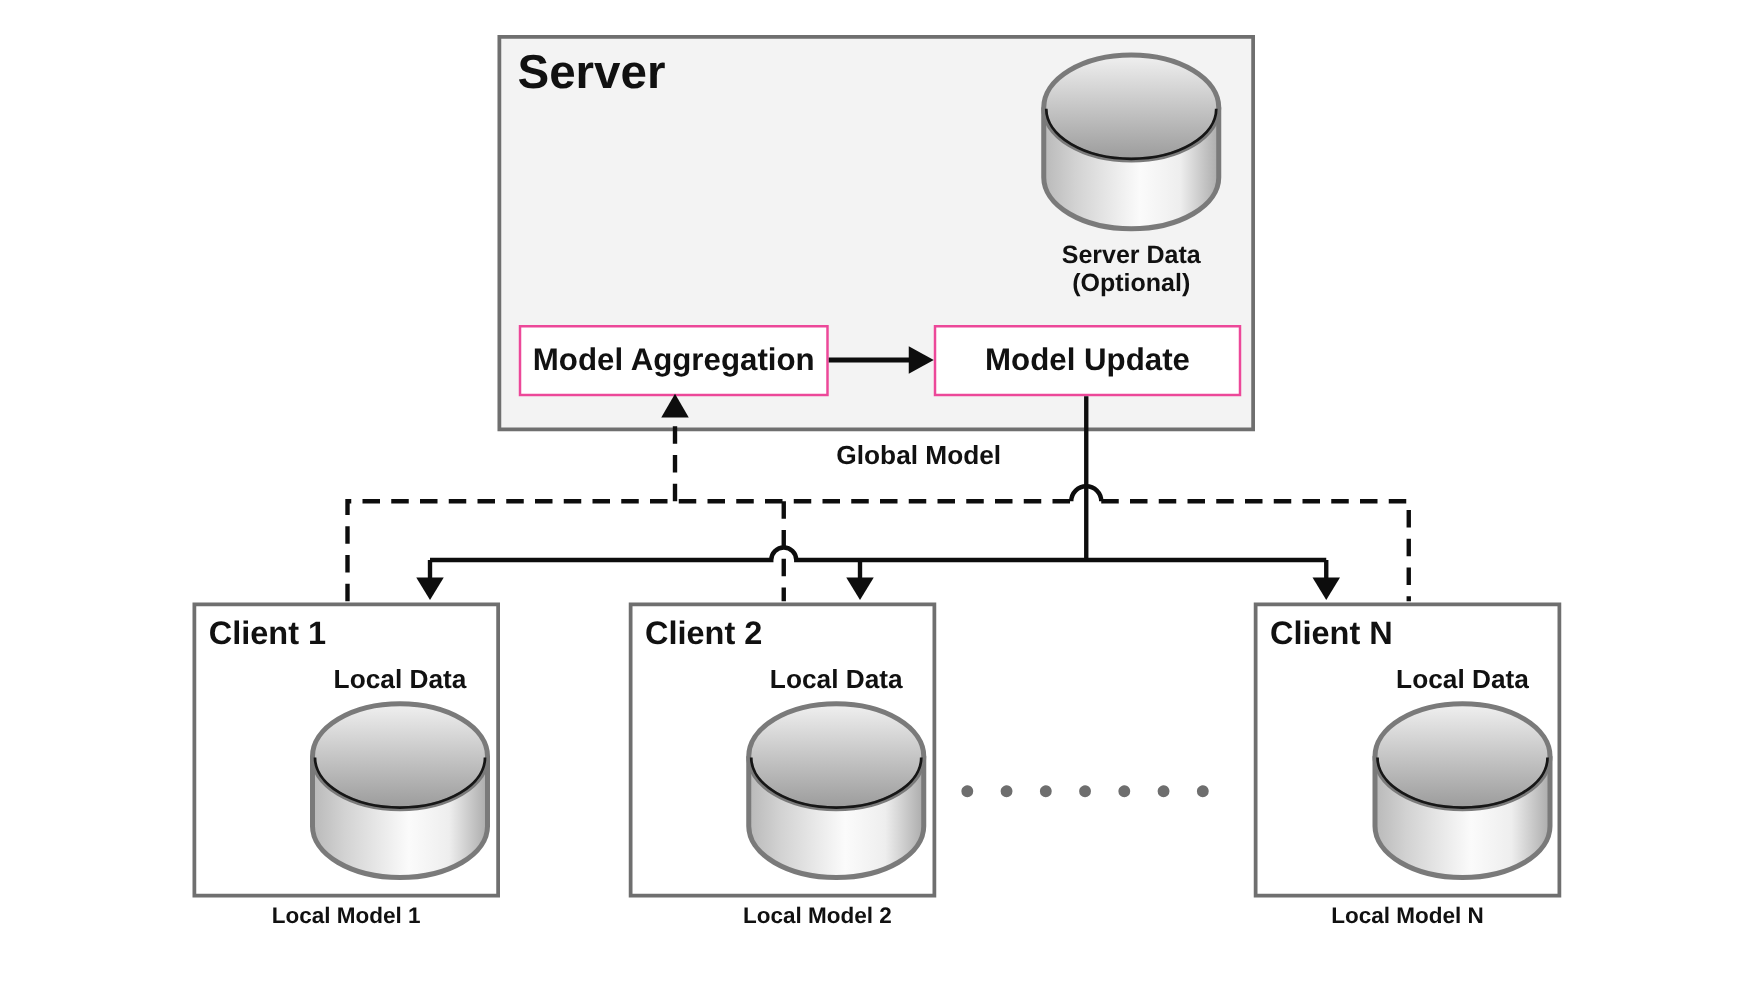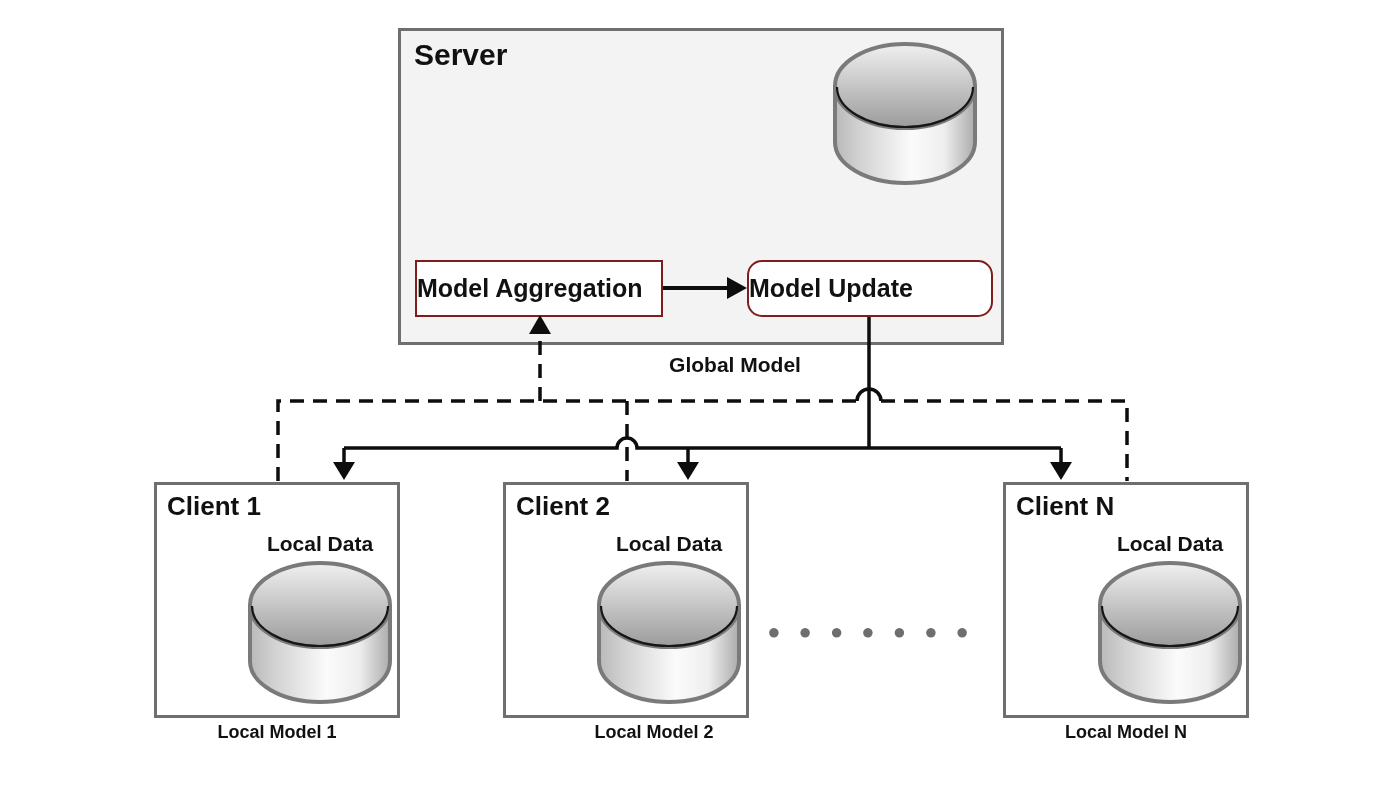--- a/index.html
+++ b/index.html
@@ -3,51 +3,55 @@
 <meta charset="utf-8">
 <style>
   html,body{margin:0;padding:0;background:#ffffff;}
   .stage{
     position:relative;width:1400px;height:788px;background:#ffffff;
     font-family:"Liberation Sans", sans-serif;color:#111;overflow:hidden;
   }
   .box{position:absolute;box-sizing:border-box;border:3px solid #6f6f6f;background:#ffffff;}
   .server-box{background:#f3f3f3;}
   .inner-box{
-    position:absolute;box-sizing:border-box;border:2px solid #7f1d1d;background:#ffffff;
-    display:flex;align-items:center;
+    position:absolute;box-sizing:border-box;border:2px solid #ec4899;background:#ffffff;
+    display:flex;align-items:center;justify-content:center;
     font-size:25px;font-weight:bold;white-space:nowrap;
   }
   .lbl{position:absolute;font-weight:bold;white-space:nowrap;line-height:1.1;}
   .ctr{transform:translateX(-50%);text-align:center;}
-  .server-title{font-size:30px;}
+  .server-title{font-size:38px;}
   .client-title{font-size:26px;}
   .local-data{font-size:21px;text-align:center;}
   .local-model{font-size:18px;}
   .global-model{font-size:21px;margin-left:32px;}
   .store-label{font-size:20px;line-height:23px;}
   .dots{
     position:absolute;left:871px;top:632px;transform:translate(-50%,-50%);
     color:#6e6e6e;font-size:22px;letter-spacing:6px;white-space:nowrap;font-weight:bold;
   }
   svg.overlay{position:absolute;left:0;top:0;pointer-events:none;}
 </style>
 </head>
 <body>
 
 <div class="stage">
 
   <div class="box server-box" style="left:398px;top:28px;width:606px;height:317px;"></div>
   <div class="lbl server-title" style="left:414px;top:38px;">Server</div>
 
+  <div class="lbl store-label ctr" style="left:905px;top:193px;">
+    <span style="display:block;">Server Data</span>
+    <span style="display:block;">(Optional)</span>
+  </div>
 
   <div class="inner-box" style="left:415px;top:260px;width:248px;height:57px;">
     <span>Model Aggregation</span>
   </div>
-  <div class="inner-box" style="left:747px;top:260px;width:246px;height:57px;border-radius:15px;">
+  <div class="inner-box" style="left:747px;top:260px;width:246px;height:57px;">
     <span>Model Update</span>
   </div>
 
   <div class="lbl global-model ctr" style="left:703px;top:353px;">Global Model</div>
 
   <div class="box" style="left:154px;top:482px;width:246px;height:236px;"></div>
   <div class="lbl client-title" style="left:167px;top:492px;">Client 1</div>
   <div class="lbl local-data ctr" style="left:320px;top:532px;">Local Data</div>
   <div class="lbl local-model ctr" style="left:277px;top:723px;">Local Model 1</div>
 

